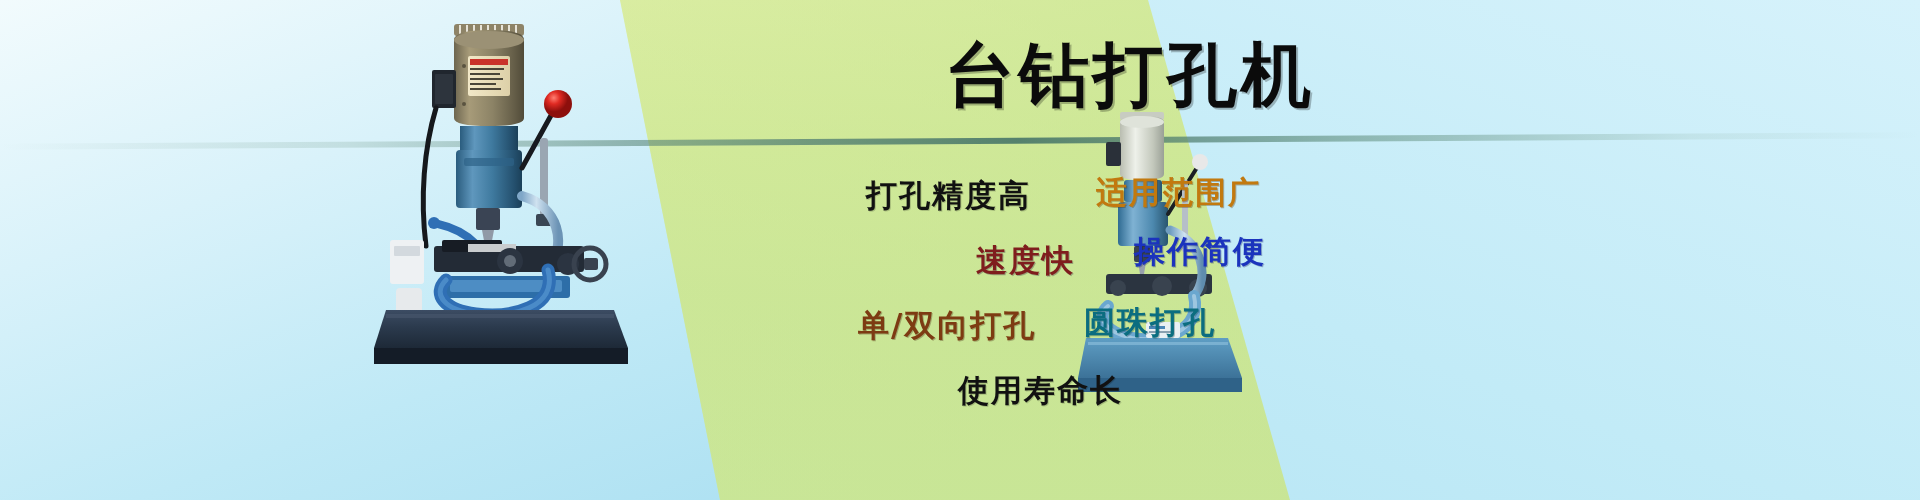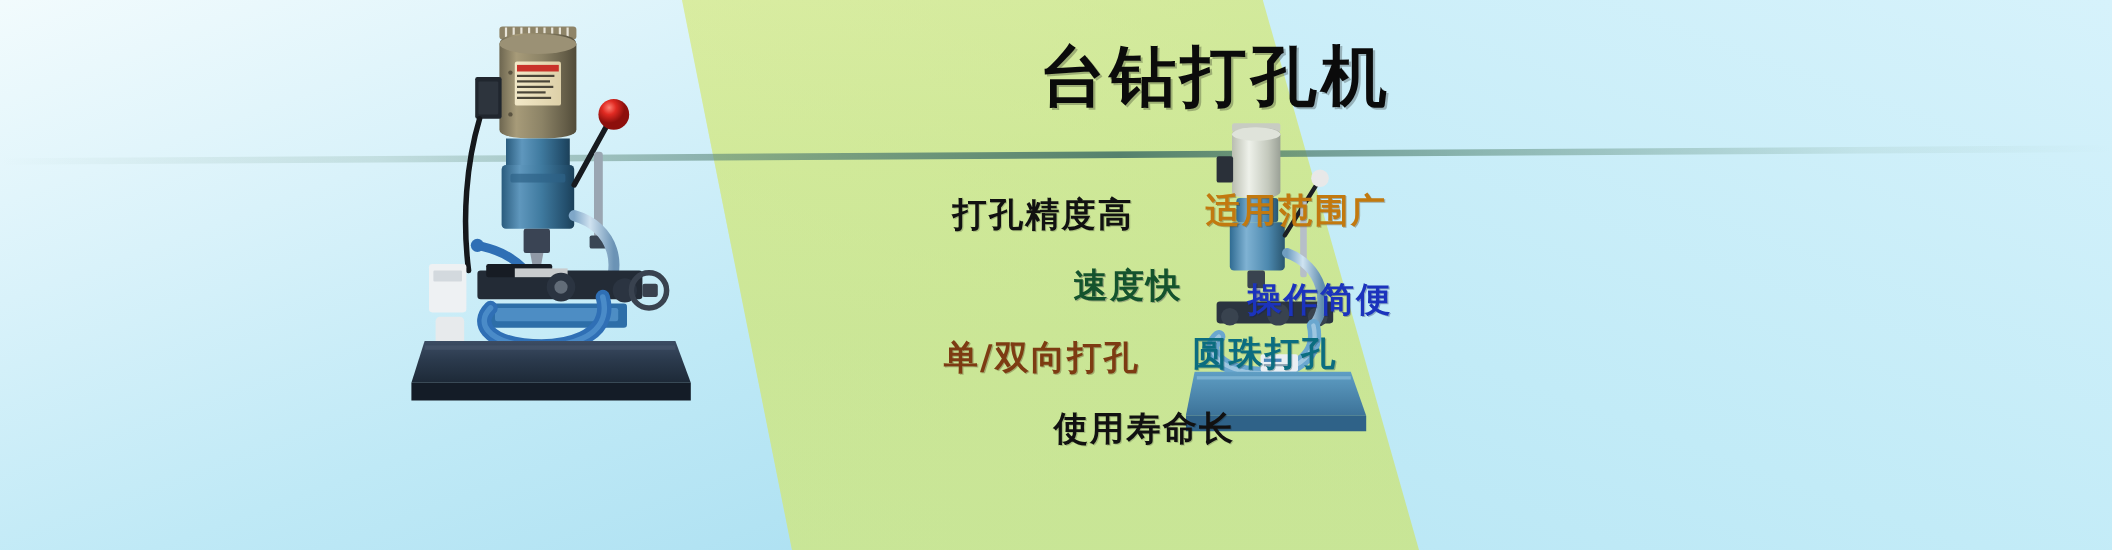--- a/index.html
+++ b/index.html
@@ -33,31 +33,31 @@
       rgba(120,160,150,0) 0%,
       rgba(126,164,148,.25) 18%,
       rgba(86,130,116,.78) 42%,
       rgba(72,118,104,.90) 53%,
       rgba(98,144,128,.60) 70%,
       rgba(140,175,160,.18) 88%,
       rgba(150,185,170,0) 100%);
     transform:skewY(-0.35deg);}
 
   
-  .title{position:absolute;left:945px;top:40px;font-size:60px;line-height:1;
+  .title{position:absolute;left:945px;top:40px;font-size:70px;line-height:1;
     font-weight:bold;color:#0b0b0b;letter-spacing:4px;
     text-shadow:2px 2px 0 rgba(0,0,0,.25);white-space:nowrap;}
 
   .feat{position:absolute;font-size:31px;font-weight:bold;line-height:1;
     white-space:nowrap;letter-spacing:2px;
     text-shadow:1px 1px 0 rgba(0,0,0,.18);}
 
   .f-black {color:#111111;}
   .f-orange{color:#c2790f;text-shadow:1px 1px 0 rgba(90,55,5,.35);}
-  .f-purple{color:#14532d;text-shadow:1px 1px 0 rgba(30,20,55,.3);}
+  .f-purple{color:#7f1d1d;text-shadow:1px 1px 0 rgba(30,20,55,.3);}
   .f-blue  {color:#1b33bd;text-shadow:1px 1px 0 rgba(10,20,90,.3);}
   .f-maroon{color:#7d3b12;text-shadow:1px 1px 0 rgba(60,25,5,.3);text-align:center;}
   .f-teal  {color:#0b6d80;text-shadow:1px 1px 0 rgba(5,50,60,.3);}
 
   
   .machine-l{position:absolute;left:372px;top:18px;width:272px;height:348px;}
   .machine-r{position:absolute;left:1078px;top:110px;width:178px;height:290px;}
 </style>
 </head>
 <body>
@@ -246,18 +246,18 @@
       <path d="M0 268 L164 268 L164 282 L0 282 Z" fill="#2f6288"></path>
       <rect x="10" y="232" width="140" height="3" fill="#8fc2de" opacity=".6"></rect>
     </svg>
   </div>
 
   <div class="title">台钻打孔机</div>
 
   <div class="feat f-orange" style="left:1096px; top:177px;">适用范围广</div>
   <div class="feat f-black" style="left:866px;  top:180px;">打孔精度高</div>
   <div class="feat f-purple" style="left:976px;  top:245px;">速度快</div>
-  <div class="feat f-blue" style="left:1134px; top:258px;text-align:center;">操作简便</div>
+  <div class="feat f-blue" style="left:1134px; top:236px;text-align:center;">操作简便</div>
   <div class="feat f-maroon" style="left:858px;  top:310px;">单/双向打孔</div>
   <div class="feat f-black" style="left:958px;  top:375px;">使用寿命长</div>
   <div class="feat f-teal" style="left:1084px; top:307px;">圆珠打孔</div>
 
 </div>
 
 </body></html>

